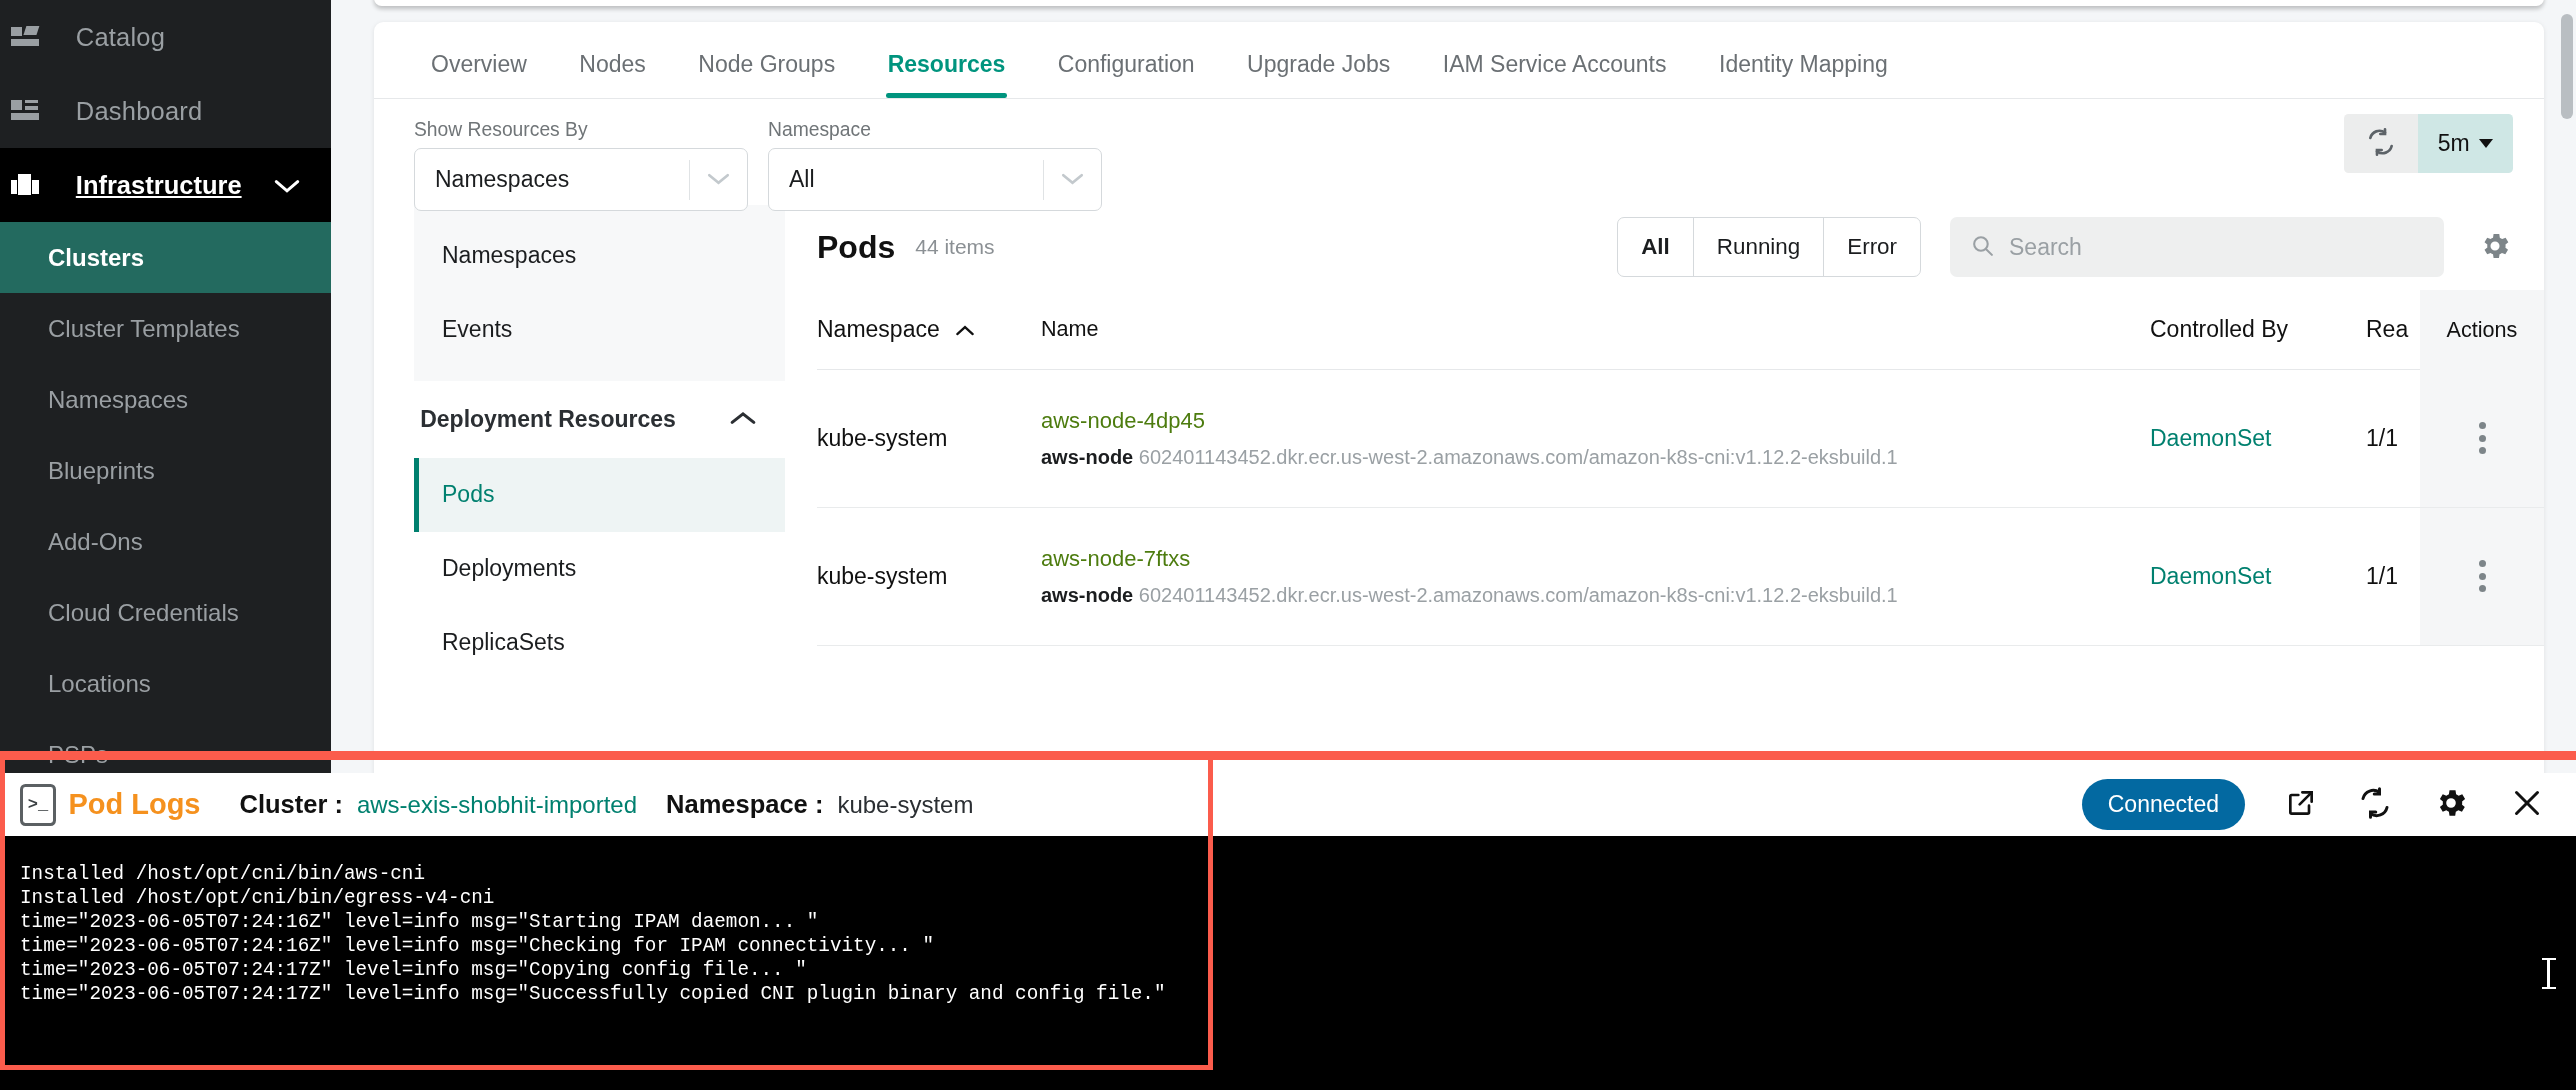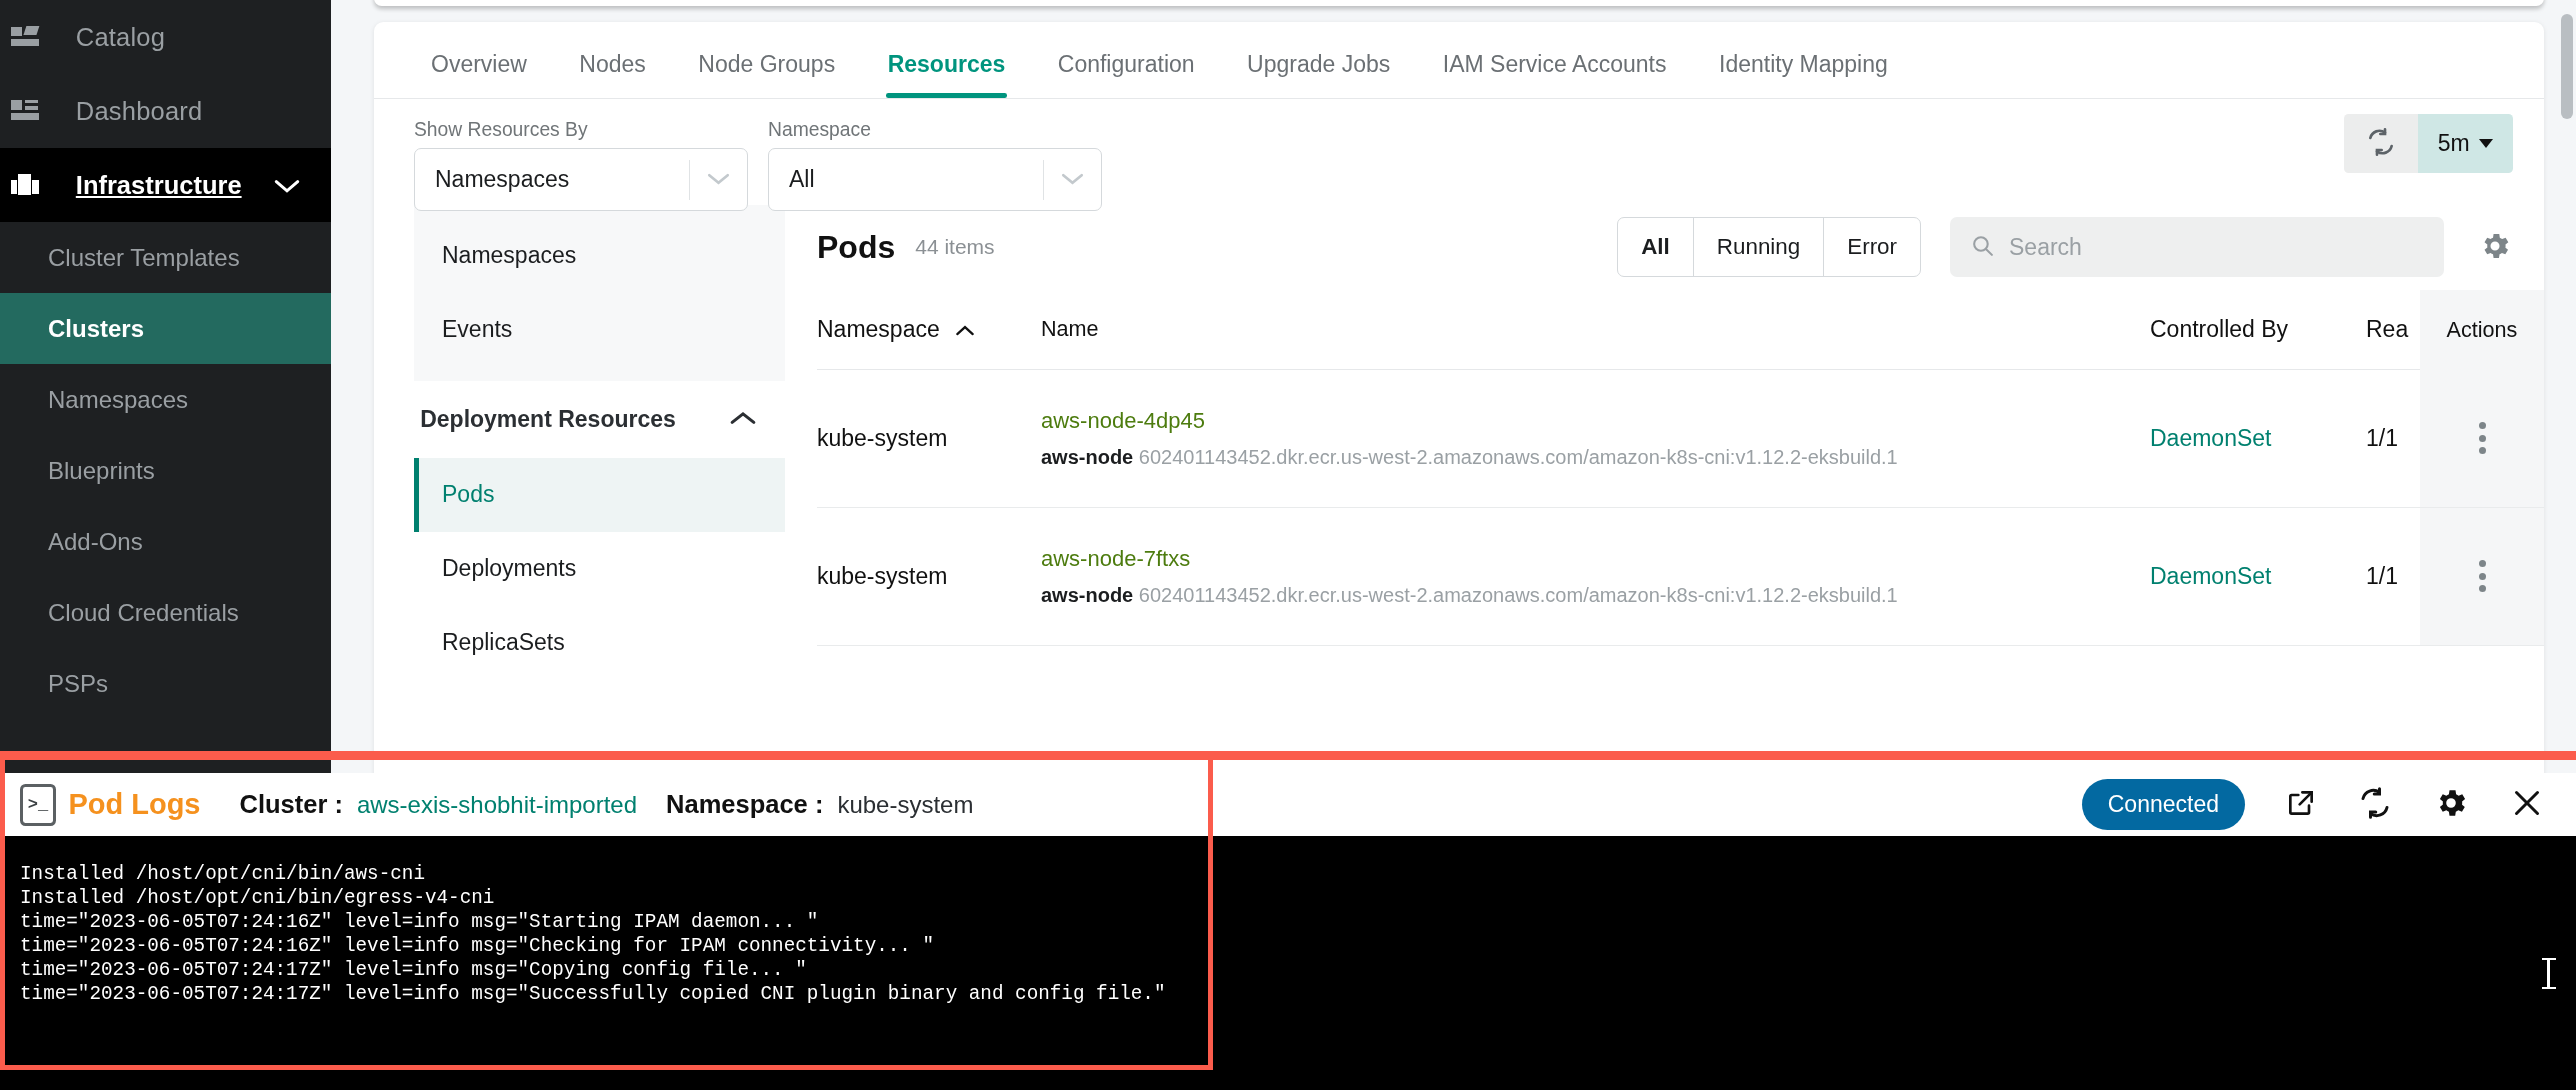--- a/index.html
+++ b/index.html
@@ -261,37 +261,40 @@
         <i style="left:21.6px;top:6.2px;width:6.2px;height:14.7px;"></i>
       </span>
       <span class="lbl">Infrastructure</span>
       <span class="chev">
         <svg width="26" height="15.5" viewBox="0 0 34 20">
             <path d="M3 4 L17 16 L31 4" stroke="#fff" stroke-width="4" fill="none" stroke-linecap="round"></path>
           </svg>
       </span>
     </div>
 
-    <div class="lnav-sub">
-      <span>Cluster Templates</span>
-    </div>
     <div class="lnav-sub active">
       <span>Clusters</span>
     </div>
     <div class="lnav-sub">
+      <span>Cluster Templates</span>
+    </div>
+    <div class="lnav-sub">
       <span>Namespaces</span>
     </div>
     <div class="lnav-sub">
       <span>Blueprints</span>
     </div>
     <div class="lnav-sub">
       <span>Add-Ons</span>
     </div>
     <div class="lnav-sub">
       <span>Cloud Credentials</span>
+    </div>
+    <div class="lnav-sub">
+      <span>Locations</span>
     </div>
     <div class="lnav-sub">
       <span>PSPs</span>
     </div>
   </div>
 
   <div class="main">
     <div class="prev-card"></div>
 
     <div class="content-card">

